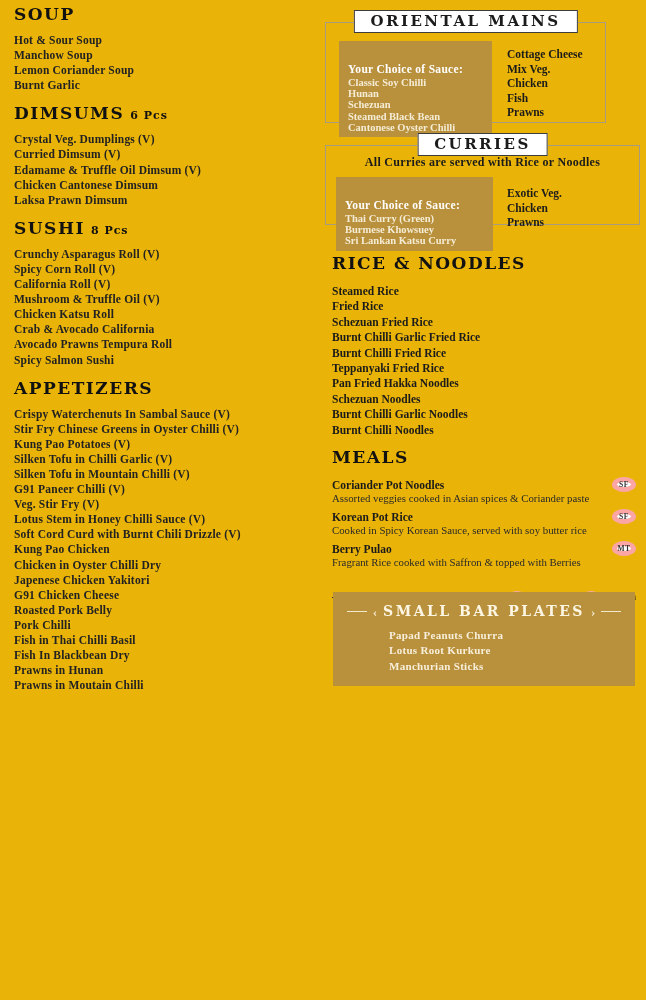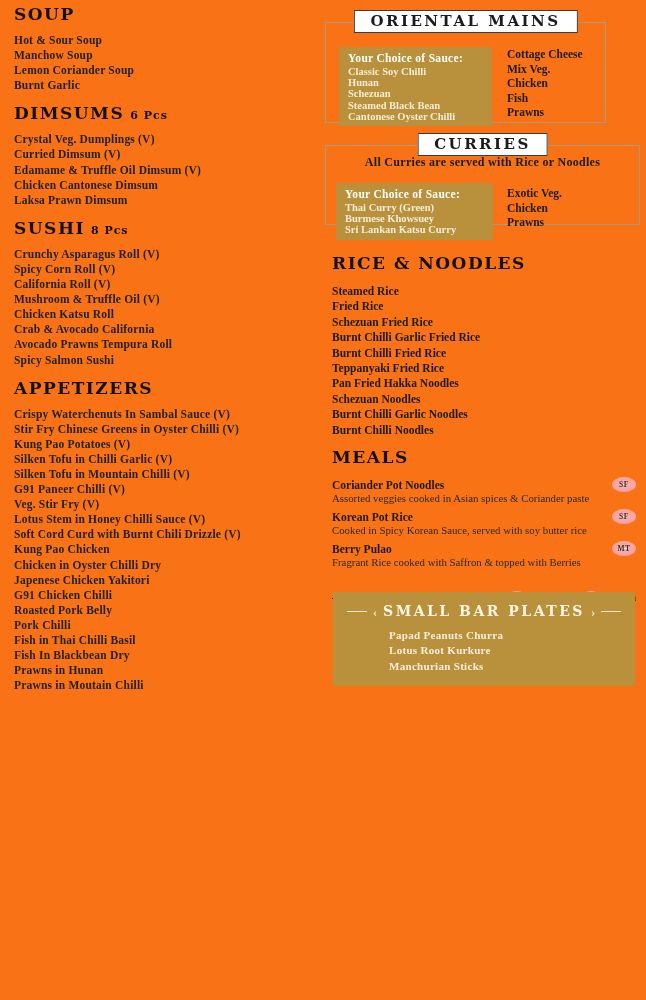--- a/index.html
+++ b/index.html
@@ -1,19 +1,19 @@
 <!DOCTYPE html>
 <html><head>
 <meta charset="utf-8">
 <style>
   * { margin:0; padding:0; box-sizing:border-box; }
   html,body { background:#e9e9e9; }
   .page {
     position:relative; width:646px; height:1000px; margin:0 auto;
-    background:#f97316; overflow:hidden; color:#1b1b1b;
+    background:#eab308; overflow:hidden; color:#1b1b1b;
     font-family:"Liberation Serif","DejaVu Serif",serif;
   }
   
   .col-left { position:absolute; left:14px; top:4px; width:302px; }
   .menu-section + .menu-section { margin-top:10px; }
   .sec-title {
     font-family:"DejaVu Serif",serif; font-weight:bold; font-size:17px;
     line-height:20px; letter-spacing:1.5px; color:#111; margin:0 0 6px 0;
   }
   .sec-suffix { font-size:11px; letter-spacing:1px; margin-left:6px; }
@@ -29,21 +29,21 @@
   .framed-curries  { top:133px; left:3px; width:315px; height:92px; }
   .frame-border { position:absolute; top:12px; left:0; right:0; bottom:0; border:1px solid #a79c82; }
   .frame-title {
     position:absolute; top:0; left:50%; transform:translateX(-50%);
     background:#fff; border:1px solid #3c3c3c; padding:1px 16px 2px 16px;
     font-family:"DejaVu Serif",serif; font-weight:bold; font-size:15px;
     letter-spacing:2.5px; white-space:nowrap; z-index:2;
   }
   .sauce-box {
     position:absolute; background:#b9913c; color:#fff;
-    padding:5px 8px 4px 9px; z-index:1;margin-top:6px;
+    padding:22px 8px 4px 9px; z-index:1;
   }
   .sauce-box-oriental { left:14px; top:31px; width:153px; }
   .sauce-box-curries  { left:11px; top:44px; width:157px; }
   .sauce-head { font-size:11.5px; font-weight:bold; letter-spacing:0.3px; margin-bottom:2px; white-space:nowrap; }
   .sauce-list li { font-size:10.5px; line-height:11.2px; font-weight:600; color:#f5ecd6; white-space:nowrap; }
   .opt-list li { font-size:11.5px; font-weight:bold; line-height:14.6px; white-space:nowrap; }
   .opt-oriental { position:absolute; left:182px; top:37px; }
   .opt-curries  { position:absolute; left:182px; top:53px; }
   .curries-note {
     position:absolute; top:22px; left:0; width:100%; text-align:center;
@@ -57,21 +57,21 @@
     line-height:20px; letter-spacing:1.5px; color:#111; margin-bottom:11px;
   }
   .rice-items li { font-size:11.5px; line-height:15.4px; font-weight:bold; white-space:nowrap; }
   .meals-block .plain-title { margin-bottom:10px; }
   .meal { margin-bottom:4px; }
   .meal-head { display:flex; align-items:center; justify-content:space-between; }
   .meal-name { font-size:11.5px; font-weight:bold; line-height:14px; }
   .meal-desc { font-size:10.8px; line-height:13px; color:#2a2a2a; }
   .badge {
     display:inline-flex; align-items:center; justify-content:center;
-    width:24px; height:15px; border:7px solid #fca5a5; border-radius:50%;
+    width:24px; height:15px; border:5px solid #fca5a5; border-radius:50%;
     font-size:7.5px; font-weight:bold; letter-spacing:0.5px; color:#333;
     background:#fff; flex:0 0 auto;
   }
   .legend { display:flex; align-items:center; margin-top:22px; gap:5px; }
   .legend-line { width:192px; border-top:1.4px solid #2b2b2b; margin-right:4px; }
   .badge-sm { width:18px; height:12px; font-size:6.5px; }
   .legend-label { font-size:9.5px; font-weight:bold; white-space:nowrap; }
   .legend-sep { font-size:10px; font-weight:bold; margin:0 1px; }
   
   .goldbox {
@@ -147,21 +147,21 @@
           <li class="menu-item">Kung Pao Potatoes (V)</li>
           <li class="menu-item">Silken Tofu in Chilli Garlic (V)</li>
           <li class="menu-item">Silken Tofu in Mountain Chilli (V)</li>
           <li class="menu-item">G91 Paneer Chilli (V)</li>
           <li class="menu-item">Veg. Stir Fry (V)</li>
           <li class="menu-item">Lotus Stem in Honey Chilli Sauce (V)</li>
           <li class="menu-item">Soft Cord Curd with Burnt Chili Drizzle (V)</li>
           <li class="menu-item">Kung Pao Chicken</li>
           <li class="menu-item">Chicken in Oyster Chilli Dry</li>
           <li class="menu-item">Japenese Chicken Yakitori</li>
-          <li class="menu-item">G91 Chicken Chilli</li>
+          <li class="menu-item">G91 Chicken Cheese</li>
           <li class="menu-item">Roasted Pork Belly</li>
           <li class="menu-item">Pork Chilli</li>
           <li class="menu-item">Fish in Thai Chilli Basil</li>
           <li class="menu-item">Fish In Blackbean Dry</li>
           <li class="menu-item">Prawns in Hunan</li>
           <li class="menu-item">Prawns in Moutain Chilli</li>
         </ul>
       </section>
     </div>
 

